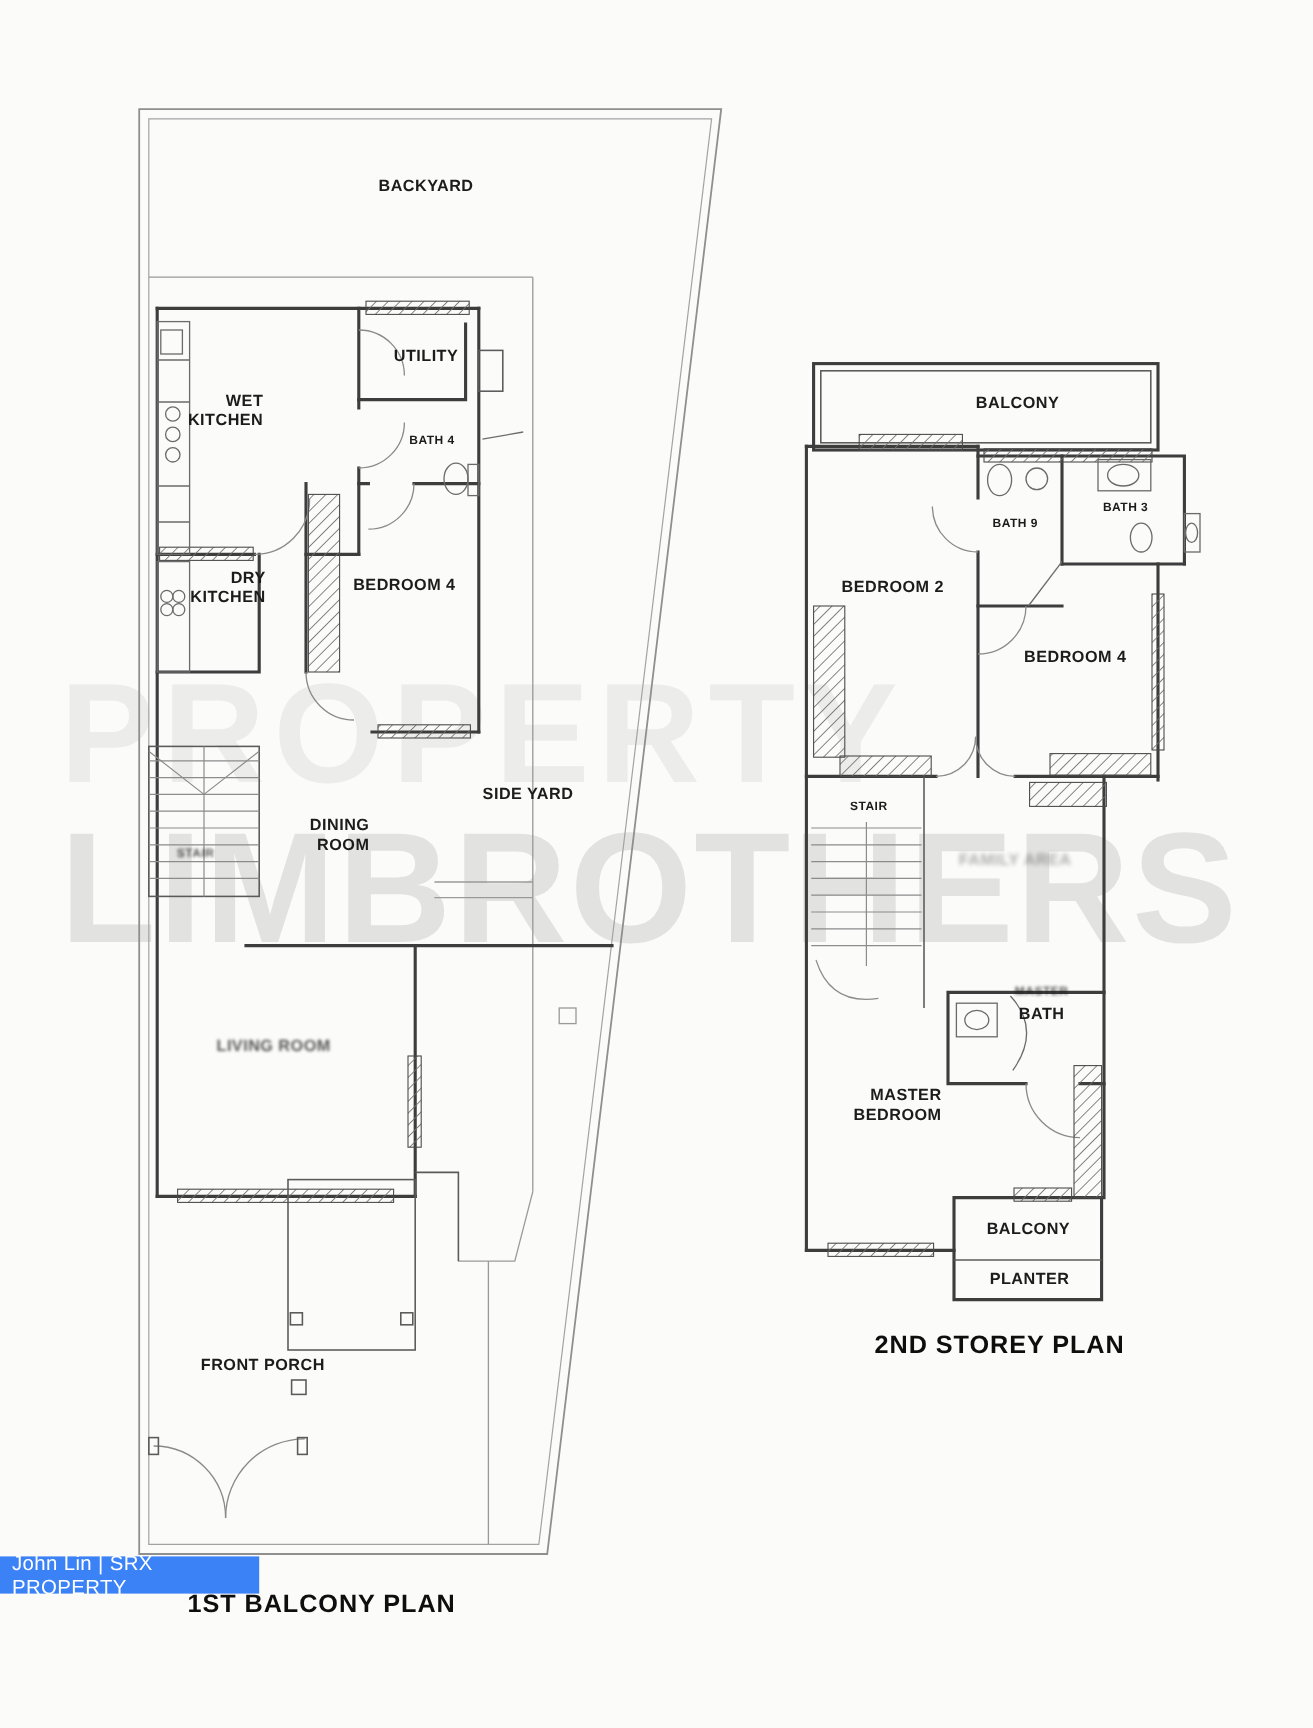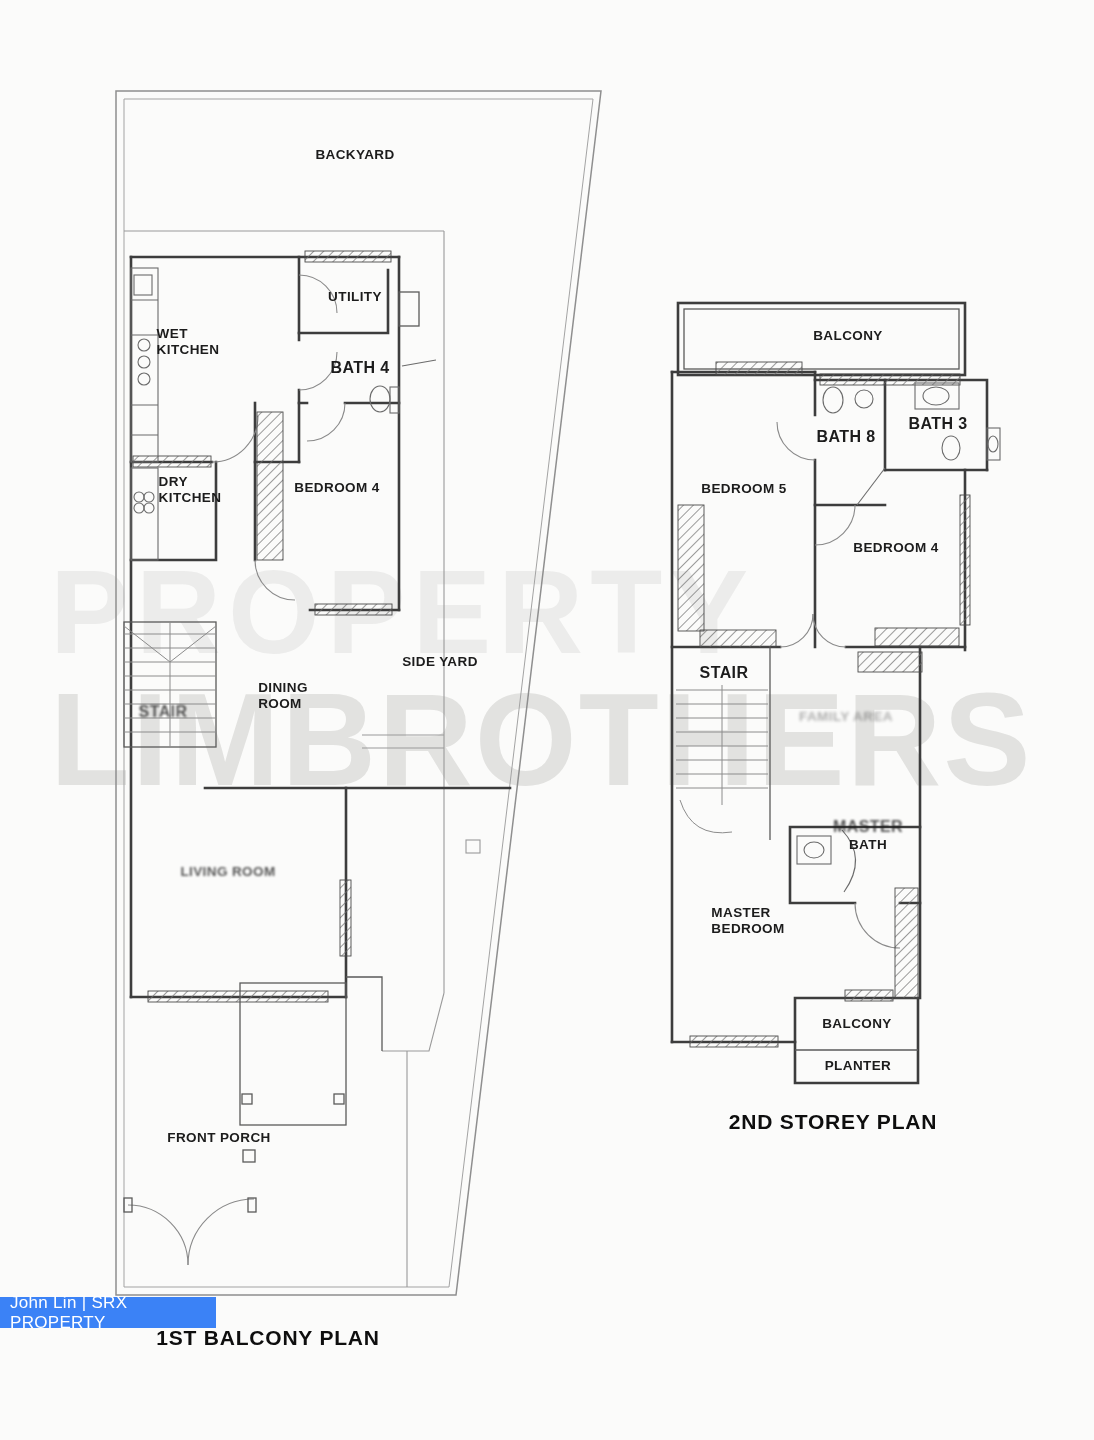--- a/index.html
+++ b/index.html
@@ -22,23 +22,23 @@
   .wall{stroke:#3d3d3d;stroke-width:2.6;fill:none;stroke-linecap:square;}
   .thinw{stroke:#5a5a5a;stroke-width:1.3;fill:none;}
   .arc{stroke:#8a8a8a;stroke-width:1.1;fill:none;}
   .fix{stroke:#6b6b6b;stroke-width:1.1;fill:none;}
   .tread{stroke:#8c8c8c;stroke-width:1;fill:none;}
   .win{fill:url(#hatchd);stroke:#4a4a4a;stroke-width:0.9;}
   
   .lbl{
     position:absolute;transform:translate(-50%,-50%);
     font-size:13.5px;font-weight:bold;letter-spacing:0.4px;color:#1c1c1c;
-    text-align:left;line-height:1.18;white-space:pre-line;pointer-events:none;
+    text-align:right;line-height:1.18;white-space:pre-line;pointer-events:none;
   }
-  .lbl.small{font-size:16px;}
+  .lbl.small{font-size:10px;}
   .lbl.garbled{filter:blur(1.2px);opacity:0.75;}
   .lbl.faint{filter:blur(1.6px);opacity:0.35;}
   .lbl.title{font-size:21px;letter-spacing:0.8px;color:#0e0e0e;white-space:nowrap;}
   
   .credit{
     position:absolute;left:0;top:1297px;width:206px;height:31px;
     background:#3b82f6;color:#ffffff;font-size:17px;
     display:flex;align-items:center;padding-left:10px;letter-spacing:0.3px;
   }
 </style>
@@ -207,23 +207,23 @@
   <div class="lbl" style="left:337px;top:488px">BEDROOM 4</div>
   <div class="lbl" style="left:283px;top:696px">DINING
 ROOM</div>
   <div class="lbl" style="left:440px;top:662px">SIDE YARD</div>
   <div class="lbl small garbled" style="left:163px;top:712px">STAIR</div>
   <div class="lbl garbled" style="left:228px;top:872px">LIVING ROOM</div>
   <div class="lbl" style="left:219px;top:1138px">FRONT PORCH</div>
   <div class="lbl title" style="left:268px;top:1338px">1ST BALCONY PLAN</div>
 
   <div class="lbl" style="left:848px;top:336px">BALCONY</div>
-  <div class="lbl small" style="left:846px;top:437px">BATH 8</div>
+  <div class="lbl small" style="left:846px;top:437px">BATH 9</div>
   <div class="lbl small" style="left:938px;top:424px">BATH 3</div>
-  <div class="lbl" style="left:744px;top:489px">BEDROOM 5</div>
+  <div class="lbl" style="left:744px;top:489px">BEDROOM 2</div>
   <div class="lbl" style="left:896px;top:548px">BEDROOM 4</div>
   <div class="lbl small" style="left:724px;top:673px">STAIR</div>
   <div class="lbl faint" style="left:846px;top:717px">FAMILY AREA</div>
   <div class="lbl small garbled" style="left:868px;top:827px">MASTER</div>
   <div class="lbl" style="left:868px;top:845px">BATH</div>
   <div class="lbl" style="left:748px;top:921px">MASTER
 BEDROOM</div>
   <div class="lbl" style="left:857px;top:1024px">BALCONY</div>
   <div class="lbl" style="left:858px;top:1066px">PLANTER</div>
   <div class="lbl title" style="left:833px;top:1122px">2ND STOREY PLAN</div>

